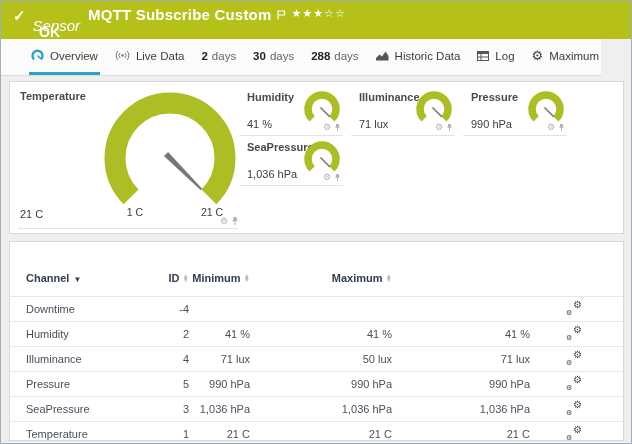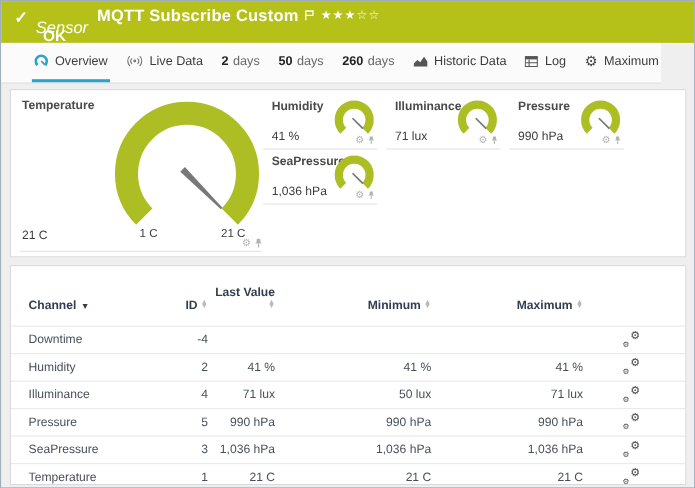--- a/index.html
+++ b/index.html
@@ -112,25 +112,25 @@
         <circle cx="7.5" cy="5.5" r="1.3" fill="#777"></circle>
         <path d="M5 3 a3.6 3.6 0 0 0 0 5 M10 3 a3.6 3.6 0 0 1 0 5 M3 1 a6.4 6.4 0 0 0 0 9 M12 1 a6.4 6.4 0 0 1 0 9" stroke="#777" stroke-width="1" fill="none"></path>
       </svg>
     <span>Live Data</span>
   </div>
   <div class="tab">
     <span class="num">2</span>
     <span class="dim">days</span>
   </div>
   <div class="tab">
-    <span class="num">50</span>
+    <span class="num">30</span>
     <span class="dim">days</span>
   </div>
   <div class="tab">
-    <span class="num">260</span>
+    <span class="num">288</span>
     <span class="dim">days</span>
   </div>
   <div class="tab">
     <svg width="13" height="11" viewBox="0 0 13 11">
         <polygon points="0,10.5 0,8 3.5,4.5 6,6.5 9.5,1.5 12.5,6 12.5,10.5" fill="#555"></polygon>
       </svg>
     <span>Historic Data</span>
   </div>
   <div class="tab">
     <svg width="12" height="10" viewBox="0 0 12 10">
@@ -235,24 +235,20 @@
   </div>
 </div>
 
 <div class="panel panel-table">
   <div class="thead">
     <div><span>Channel</span><span class="caret">▼</span></div>
     <div class="cR"><span>ID</span><span class="sort">
           <span>▲</span>
           <span>▼</span>
         </span></div>
-    <div class="cR"><span>Last Value</span><span class="sort">
-          <span>▲</span>
-          <span>▼</span>
-        </span></div>
     <div class="cR"><span>Minimum</span><span class="sort">
           <span>▲</span>
           <span>▼</span>
         </span></div>
     <div class="cR"><span>Maximum</span><span class="sort">
           <span>▲</span>
           <span>▼</span>
         </span></div>
     <div></div>
   </div>

